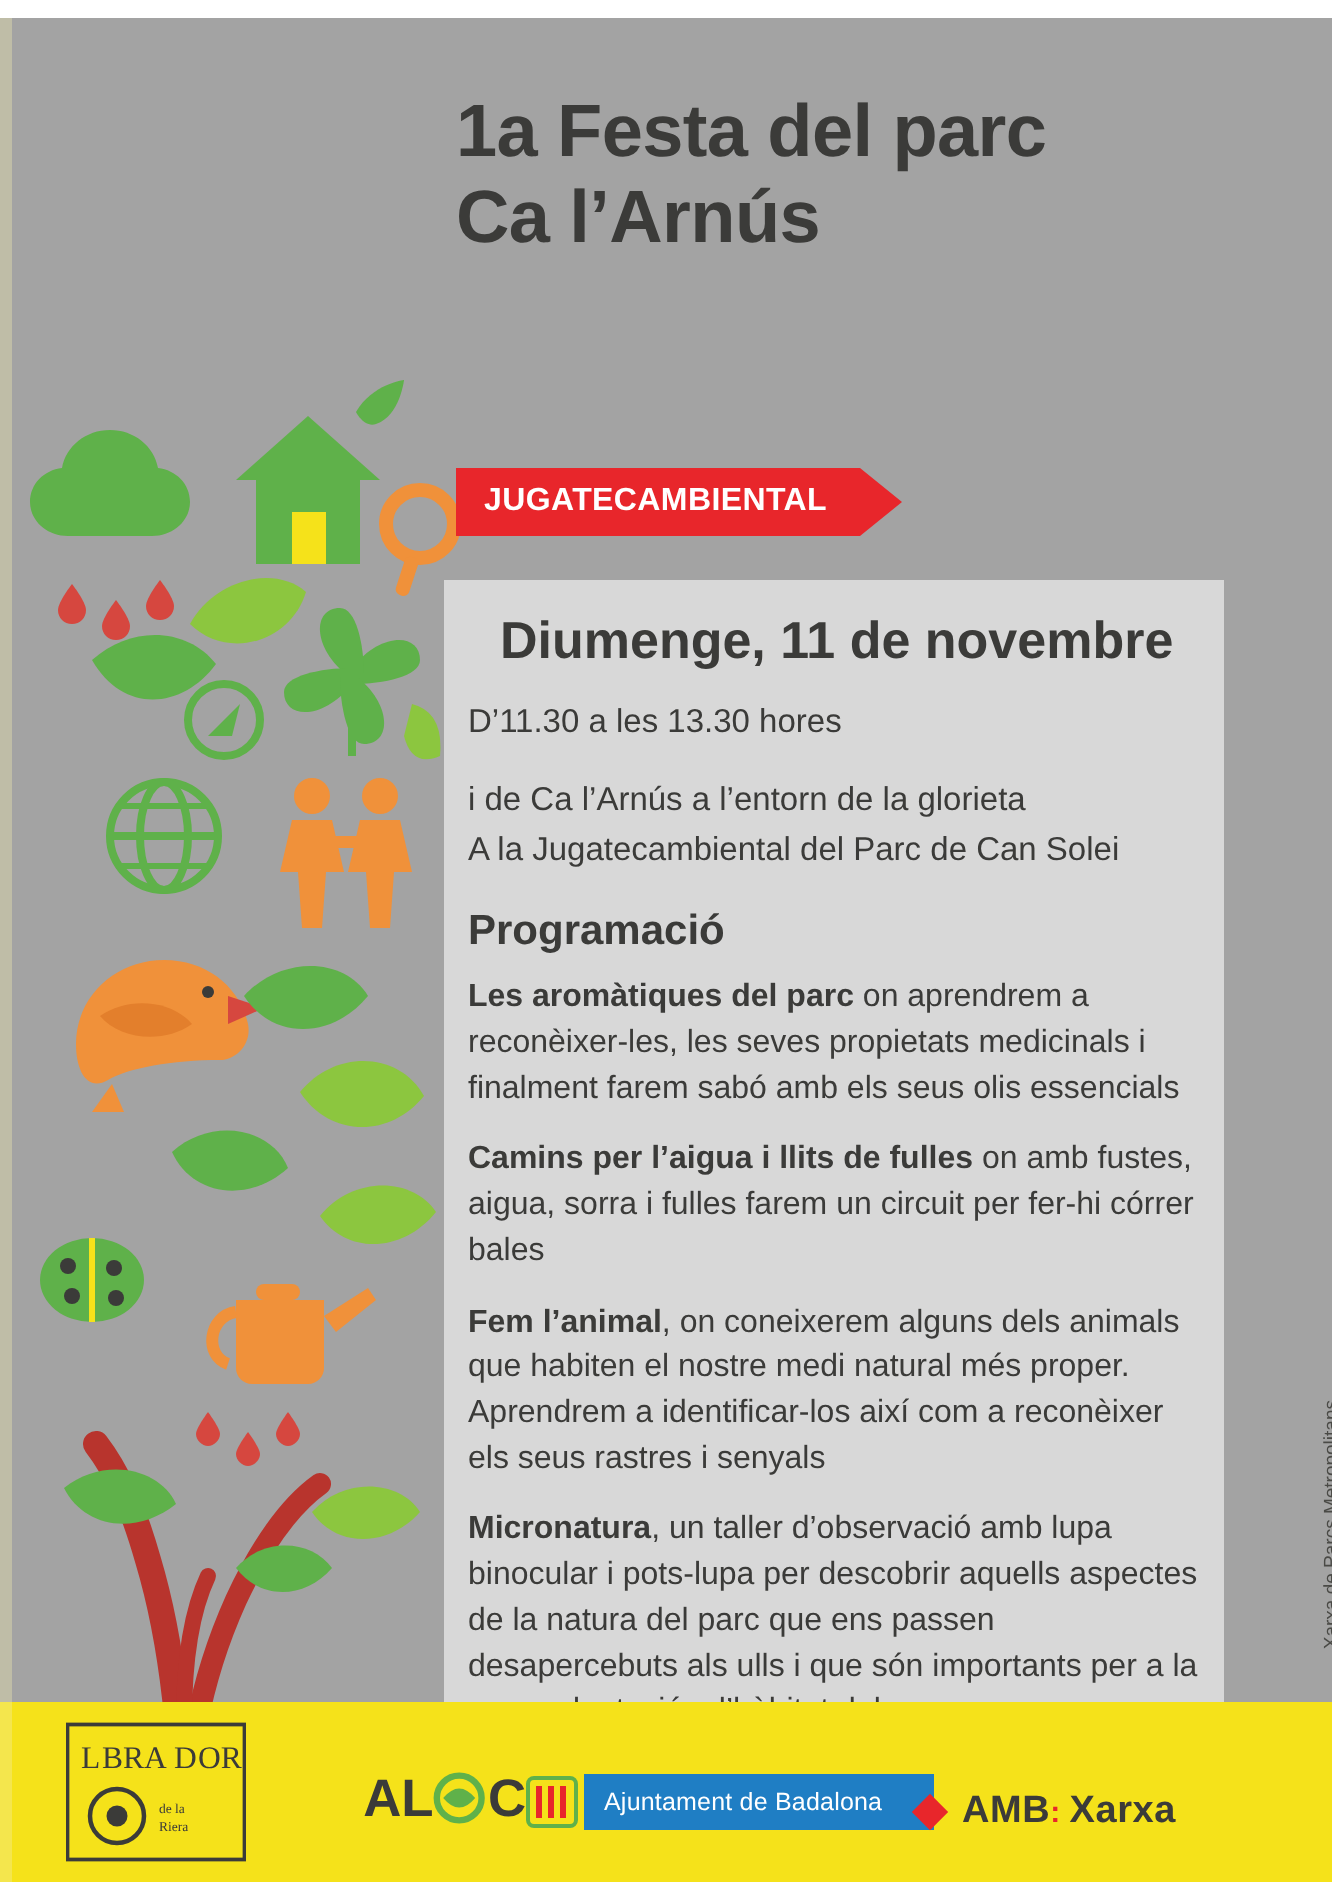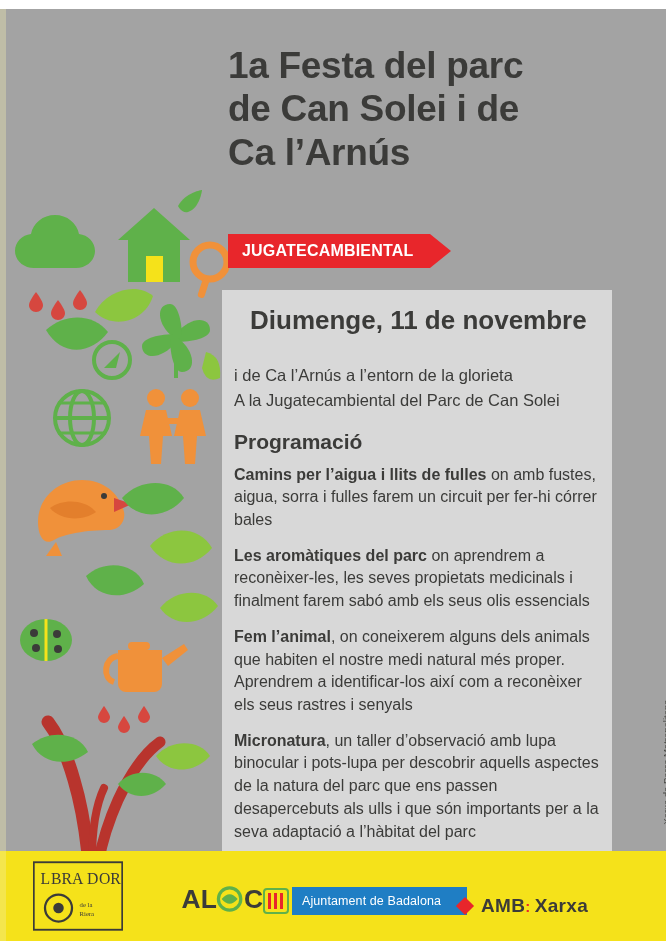--- a/index.html
+++ b/index.html
@@ -215,42 +215,42 @@
       <path d="M144 706 c0 0 6 8 6 11 c0 3 -3 6 -6 6 c-3 0 -6 -3 -6 -6 c0 -3 6 -11 6 -11z"></path>
     </g>
 
     <path d="M32 744 c20 -16 48 -10 56 8 c-20 16 -46 12 -56 -8z" fill="#5fb14a"></path>
     <path d="M156 756 c16 -18 44 -16 54 0 c-16 18 -42 18 -54 0z" fill="#8cc63f"></path>
     <path d="M118 784 c14 -16 38 -14 48 0 c-14 16 -36 16 -48 0z" fill="#5fb14a"></path>
   </svg>
 
   <div class="headline">
     <div>1a Festa del parc</div>
-    <div>de Can Solei i de</div>
     <div>Ca l’Arnús</div>
   </div>
 
   <div class="banner-wrap">
     <div class="banner">JUGATECAMBIENTAL</div>
   </div>
 
   <div class="panel"></div>
   <div class="panel-inner">
     <div class="date">Diumenge, 11 de novembre</div>
+    <div class="line">D’11.30 a les 13.30 hores</div>
     <div class="blk-gap"></div>
     <div class="line">i de Ca l’Arnús a l’entorn de la glorieta</div>
     <div class="line">A la Jugatecambiental del Parc de Can Solei</div>
 
     <div class="prog-title">Programació</div>
 
     <p class="item">
-      <b>Camins per l’aigua i llits de fulles</b><span> on amb fustes, aigua, sorra i fulles farem un circuit per fer-hi córrer bales</span>
+      <b>Les aromàtiques del parc</b><span> on aprendrem a reconèixer-les, les seves propietats medicinals i finalment farem sabó amb els seus olis essencials</span>
     </p>
     <p class="item">
-      <b>Les aromàtiques del parc</b><span> on aprendrem a reconèixer-les, les seves propietats medicinals i finalment farem sabó amb els seus olis essencials</span>
+      <b>Camins per l’aigua i llits de fulles</b><span> on amb fustes, aigua, sorra i fulles farem un circuit per fer-hi córrer bales</span>
     </p>
     <p class="item">
       <b>Fem l’animal</b><span>, on coneixerem alguns dels animals que habiten el nostre medi natural més proper. Aprendrem a identificar-los així com a reconèixer els seus rastres i senyals</span>
     </p>
     <p class="item">
       <b>Micronatura</b><span>, un taller d’observació amb lupa binocular i pots-lupa per descobrir aquells aspectes de la natura del parc que ens passen desapercebuts als ulls i que són importants per a la seva adaptació a l’hàbitat del parc</span>
     </p>
   </div>
 
   <div class="vcredit">Xarxa de Parcs Metropolitans</div>

